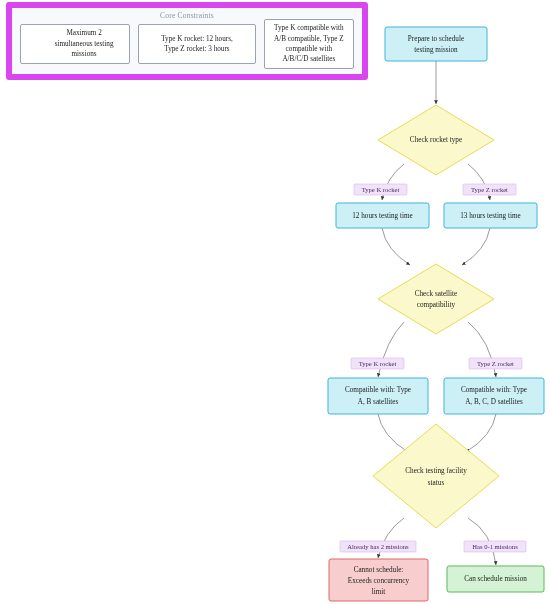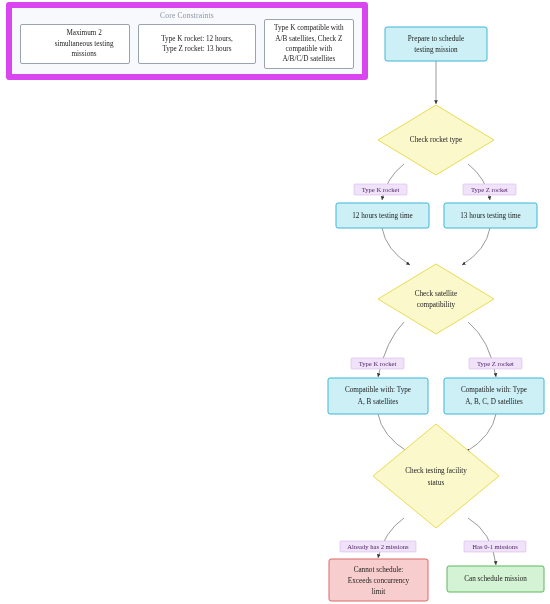--- a/index.html
+++ b/index.html
@@ -105,28 +105,28 @@
         <div>
           <div>Maximum 2</div>
           <div>simultaneous testing</div>
           <div>missions</div>
         </div>
       </div>
 
       <div class="constraint-box cbox-2">
         <div>
           <div>Type K rocket: 12 hours,</div>
-          <div>Type Z rocket: 13 hours</div>
+          <div>Type Z rocket: 3 hours</div>
         </div>
       </div>
 
       <div class="constraint-box cbox-3">
         <div>
           <div>Type K compatible with</div>
-          <div>A/B satellites, Check Z</div>
+          <div>A/B compatible, Type Z</div>
           <div>compatible with</div>
           <div>A/B/C/D satellites</div>
         </div>
       </div>
 
     </div>
   </div>
 
   <svg id="flow" width="550" height="604" viewBox="0 0 550 604">
     <defs>

